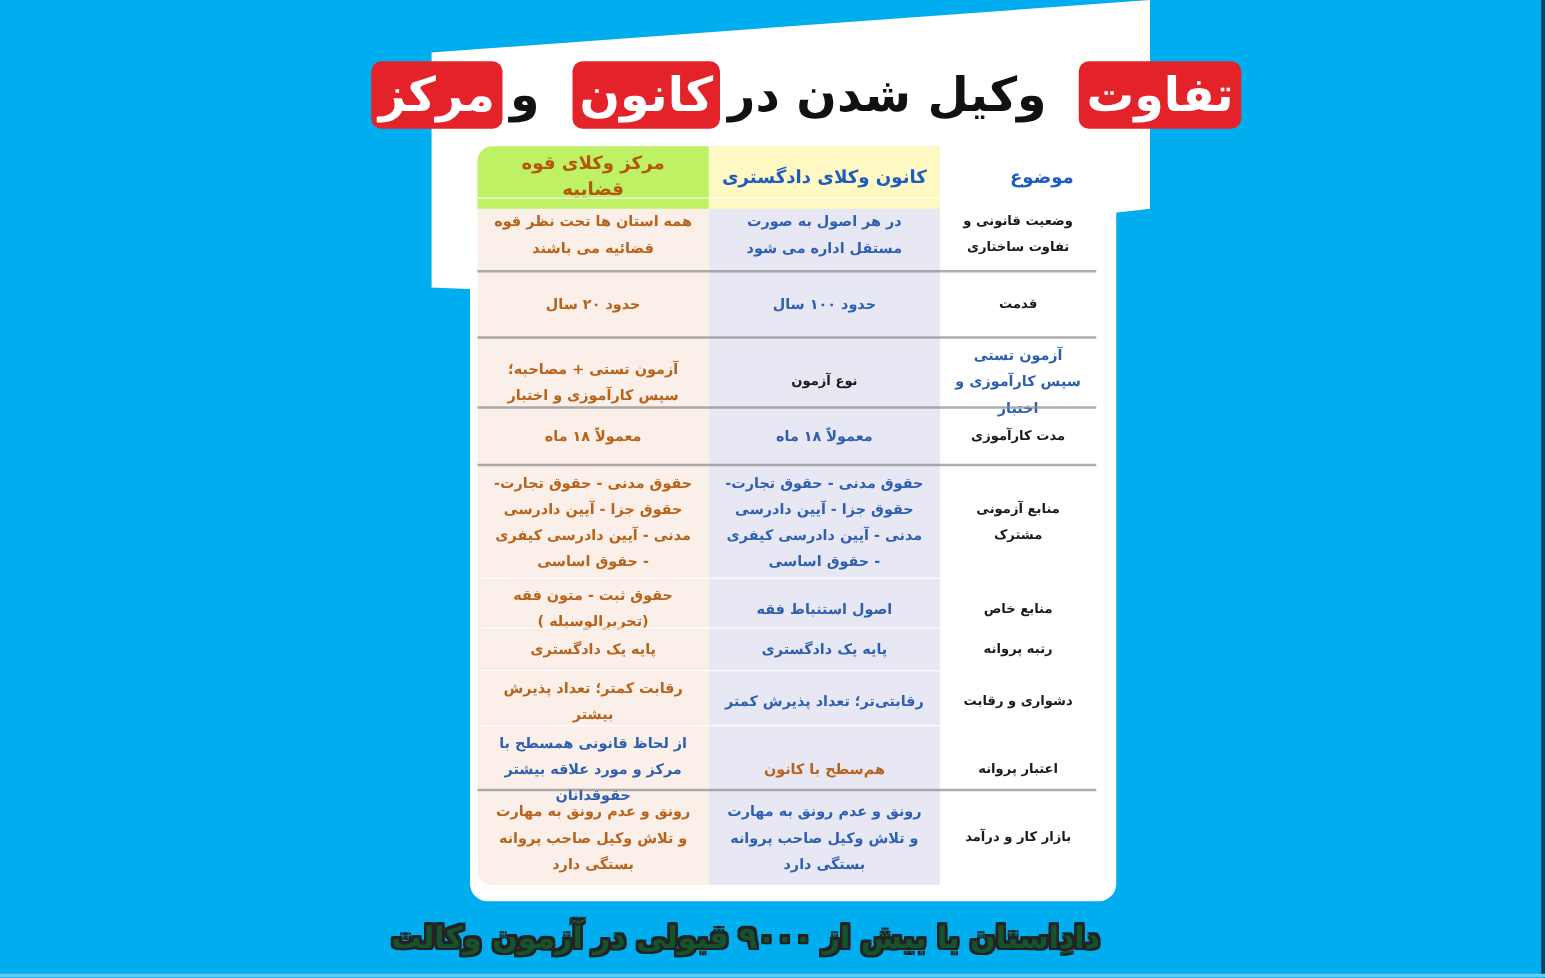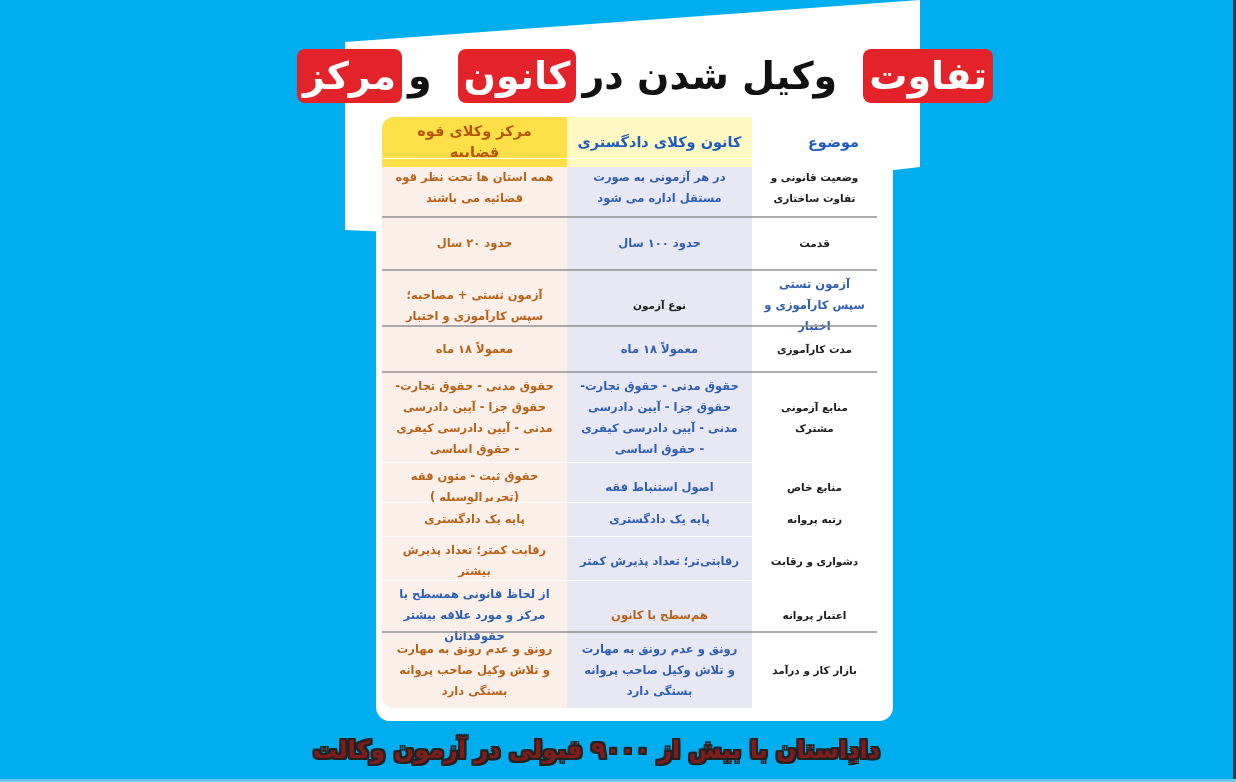--- a/index.html
+++ b/index.html
@@ -61,36 +61,36 @@
       display: flex; align-items: center; justify-content: center;
       text-align: center; padding: 4px 10px;
       font-size: 11.5px; line-height: 21px; font-weight: bold;
     }
     .cell.subject { color: #1b1b1b; font-size: 10.5px; }
     .cell.kanoon { color: #2f5fb0; }
     .cell.markaz { color: #b8621a; }
     .row.head .cell { font-size: 14.5px; font-weight: bold; }
     .row.head .cell.subject { color: #1f5cc0; font-size: 14.5px; padding-left: 48px; }
     .row.head .cell.kanoon { color: #1f5cc0; }
-    .row.head .cell.markaz { color: #b5560c; background: #fde047; border-top-left-radius: 12px; }
+    .row.head .cell.markaz { color: #b5560c; background: #bef264; border-top-left-radius: 12px; }
     .row.head .cell.kanoon { background: #fef9c3; }
 
     .sep-dark::after {
       content: ""; position: absolute; left: 0; right: 0; bottom: -1px; height: 2px;
       background: #8a8a8a; opacity: 0.7;
     }
     .sep-faint::after {
       content: ""; position: absolute; left: 0; width: 370px; bottom: -1px; height: 1px;
       background: #ffffff; opacity: 0.9;
     }
 
     .footer {
       position: absolute; left: 380px; top: 730px; width: 500px; height: 40px;
       direction: rtl; text-align: center;
-      font-size: 24px; font-weight: bold; color: #7f1d1d;
+      font-size: 24px; font-weight: bold; color: #14532d;
       line-height: 40px; white-space: nowrap;
       text-shadow: -2px -2px 0 #222, 2px -2px 0 #222, -2px 2px 0 #222, 2px 2px 0 #222,
                    0 2px 0 #222, 0 -2px 0 #222, 2px 0 0 #222, -2px 0 0 #222;
     }
   </style>
 </head>
 <body>
 
 <div class="right-edge"></div>
 <div class="bottom-edge"></div>
@@ -111,21 +111,21 @@
 
 <div class="table">
   <div class="row head sep-faint" style="height:41px">
     <div class="cell subject">موضوع</div>
     <div class="cell kanoon">کانون وکلای دادگستری</div>
     <div class="cell markaz">مرکز وکلای قوه قضاییه</div>
   </div>
 
   <div class="row sep-dark" style="height:59px">
     <div class="cell subject">وضعیت قانونی و تفاوت ساختاری</div>
-    <div class="cell kanoon">در هر آزمونی به صورت مستقل اداره می شود</div>
+    <div class="cell kanoon">در هر اصول به صورت مستقل اداره می شود</div>
     <div class="cell markaz">همه استان ها تحت نظر قوه قضائیه می باشند</div>
   </div>
 
   <div class="row sep-dark" style="height:53px">
     <div class="cell subject">قدمت</div>
     <div class="cell kanoon">حدود ۱۰۰ سال</div>
     <div class="cell markaz">حدود ۲۰ سال</div>
   </div>
 
   <div class="row sep-dark" style="height:56px">

